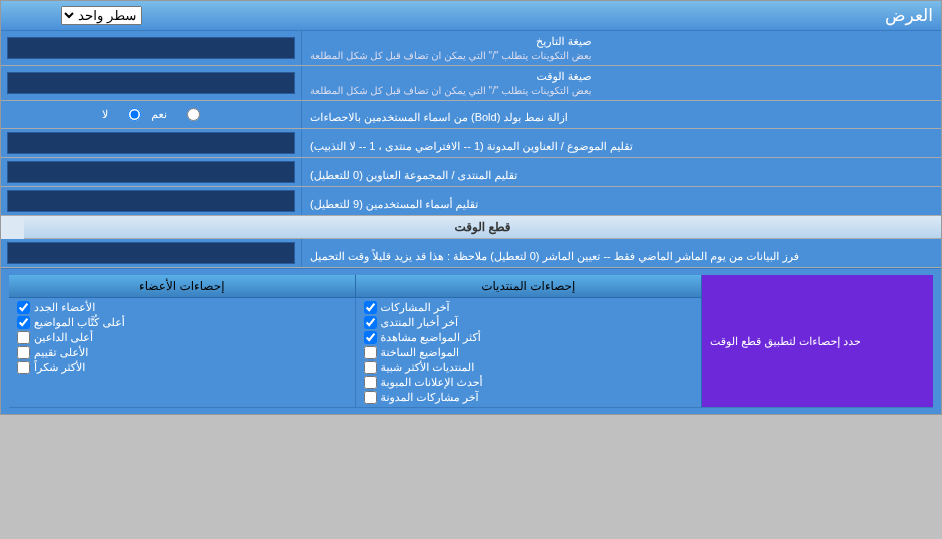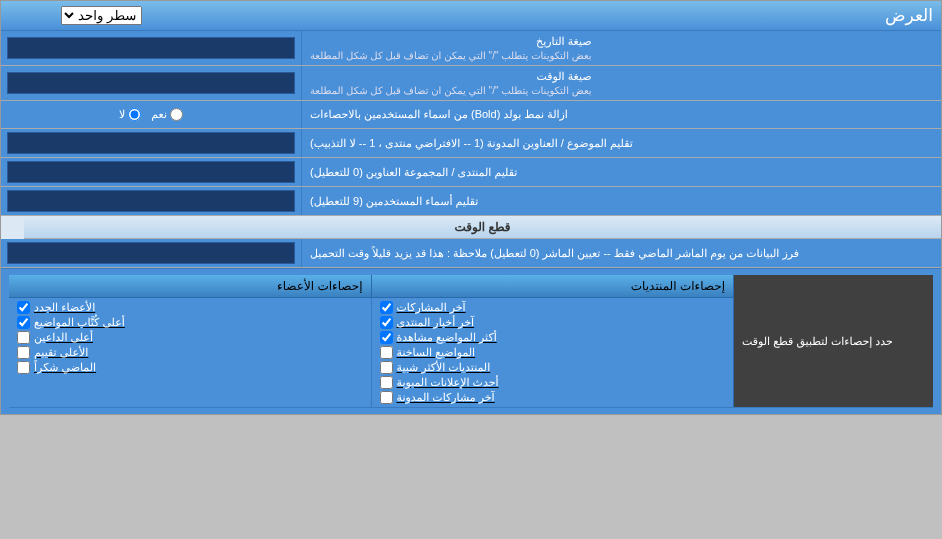--- a/index.html
+++ b/index.html
@@ -20,21 +20,21 @@
       border-bottom: 1px solid #aaa;
       min-height: 28px;
     }
     .row:last-child { border-bottom: none; }
     .label-cell {
       flex: 1;
       background: #4a90d9;
       color: #fff;
       padding: 4px 8px;
       display: flex;
-      align-items: center;
+      align-items: flex-end;
       justify-content: flex-end;
       text-align: right;
       font-size: 11px;
       border-left: 1px solid #3a7abf;
     }
     .label-cell .sub-text {
       font-size: 10px;
       color: #dde;
       display: block;
       margin-top: 2px;
@@ -74,59 +74,58 @@
       align-items: center;
       justify-content: center;
       gap: 10px;
       padding: 3px 8px;
     }
     .radio-label {
       color: #fff;
       font-size: 11px;
       display: flex;
       align-items: center;
-      gap: 3px;
+      gap: 20px;
     }
     
     .bottom-section {
       background: #4a90d9;
       padding: 6px 8px;
       border-top: 1px solid #3a7abf;
     }
     .bottom-header-cell {
       flex: 1;
       padding: 4px 8px;
-      text-align: right;
+      text-align: center;
       border-left: 1px solid #2a6aaf;
     }
     .bottom-header-cell:last-child { border-left: none; }
     .bottom-content-cell {
       flex: 1;
       padding: 3px 8px;
       border-left: 1px solid #3a7abf;
       display: flex;
       flex-direction: column;
       gap: 2px;
-      text-decoration: underline;
     }
     .bottom-content-cell:last-child { border-left: none; }
     .checkbox-item {
       display: flex;
       align-items: center;
       gap: 4px;
       color: #fff;
       font-size: 11px;
       justify-content: flex-end;
     }
     .checkbox-item input[type="checkbox"] {
       margin: 0;
     }
     .bottom-label-cell {
-      width: 200px;
-      background: #404040;
+      width: 232px;
+      background: #6d28d9;
       color: #fff;
       font-size: 11px;
       padding: 4px 8px;
       display: flex;
       align-items: center;
       justify-content: flex-end;
       text-align: right;
       border-left: 1px solid #2a6aaf;
     }
     .top-row {
@@ -302,21 +301,21 @@
             </div>
             <div class="checkbox-item">
               <span>أعلى الداعين</span>
               <input type="checkbox" style="">
             </div>
             <div class="checkbox-item">
               <span>الأعلى تقييم</span>
               <input type="checkbox" style="">
             </div>
             <div class="checkbox-item">
-              <span>الماضي شكراً</span>
+              <span>الأكثر شكراً</span>
               <input type="checkbox" style="">
             </div>
           </div>
         </div>
       </div>
     </div>
   </div>
 </div>
 
 </body></html>

